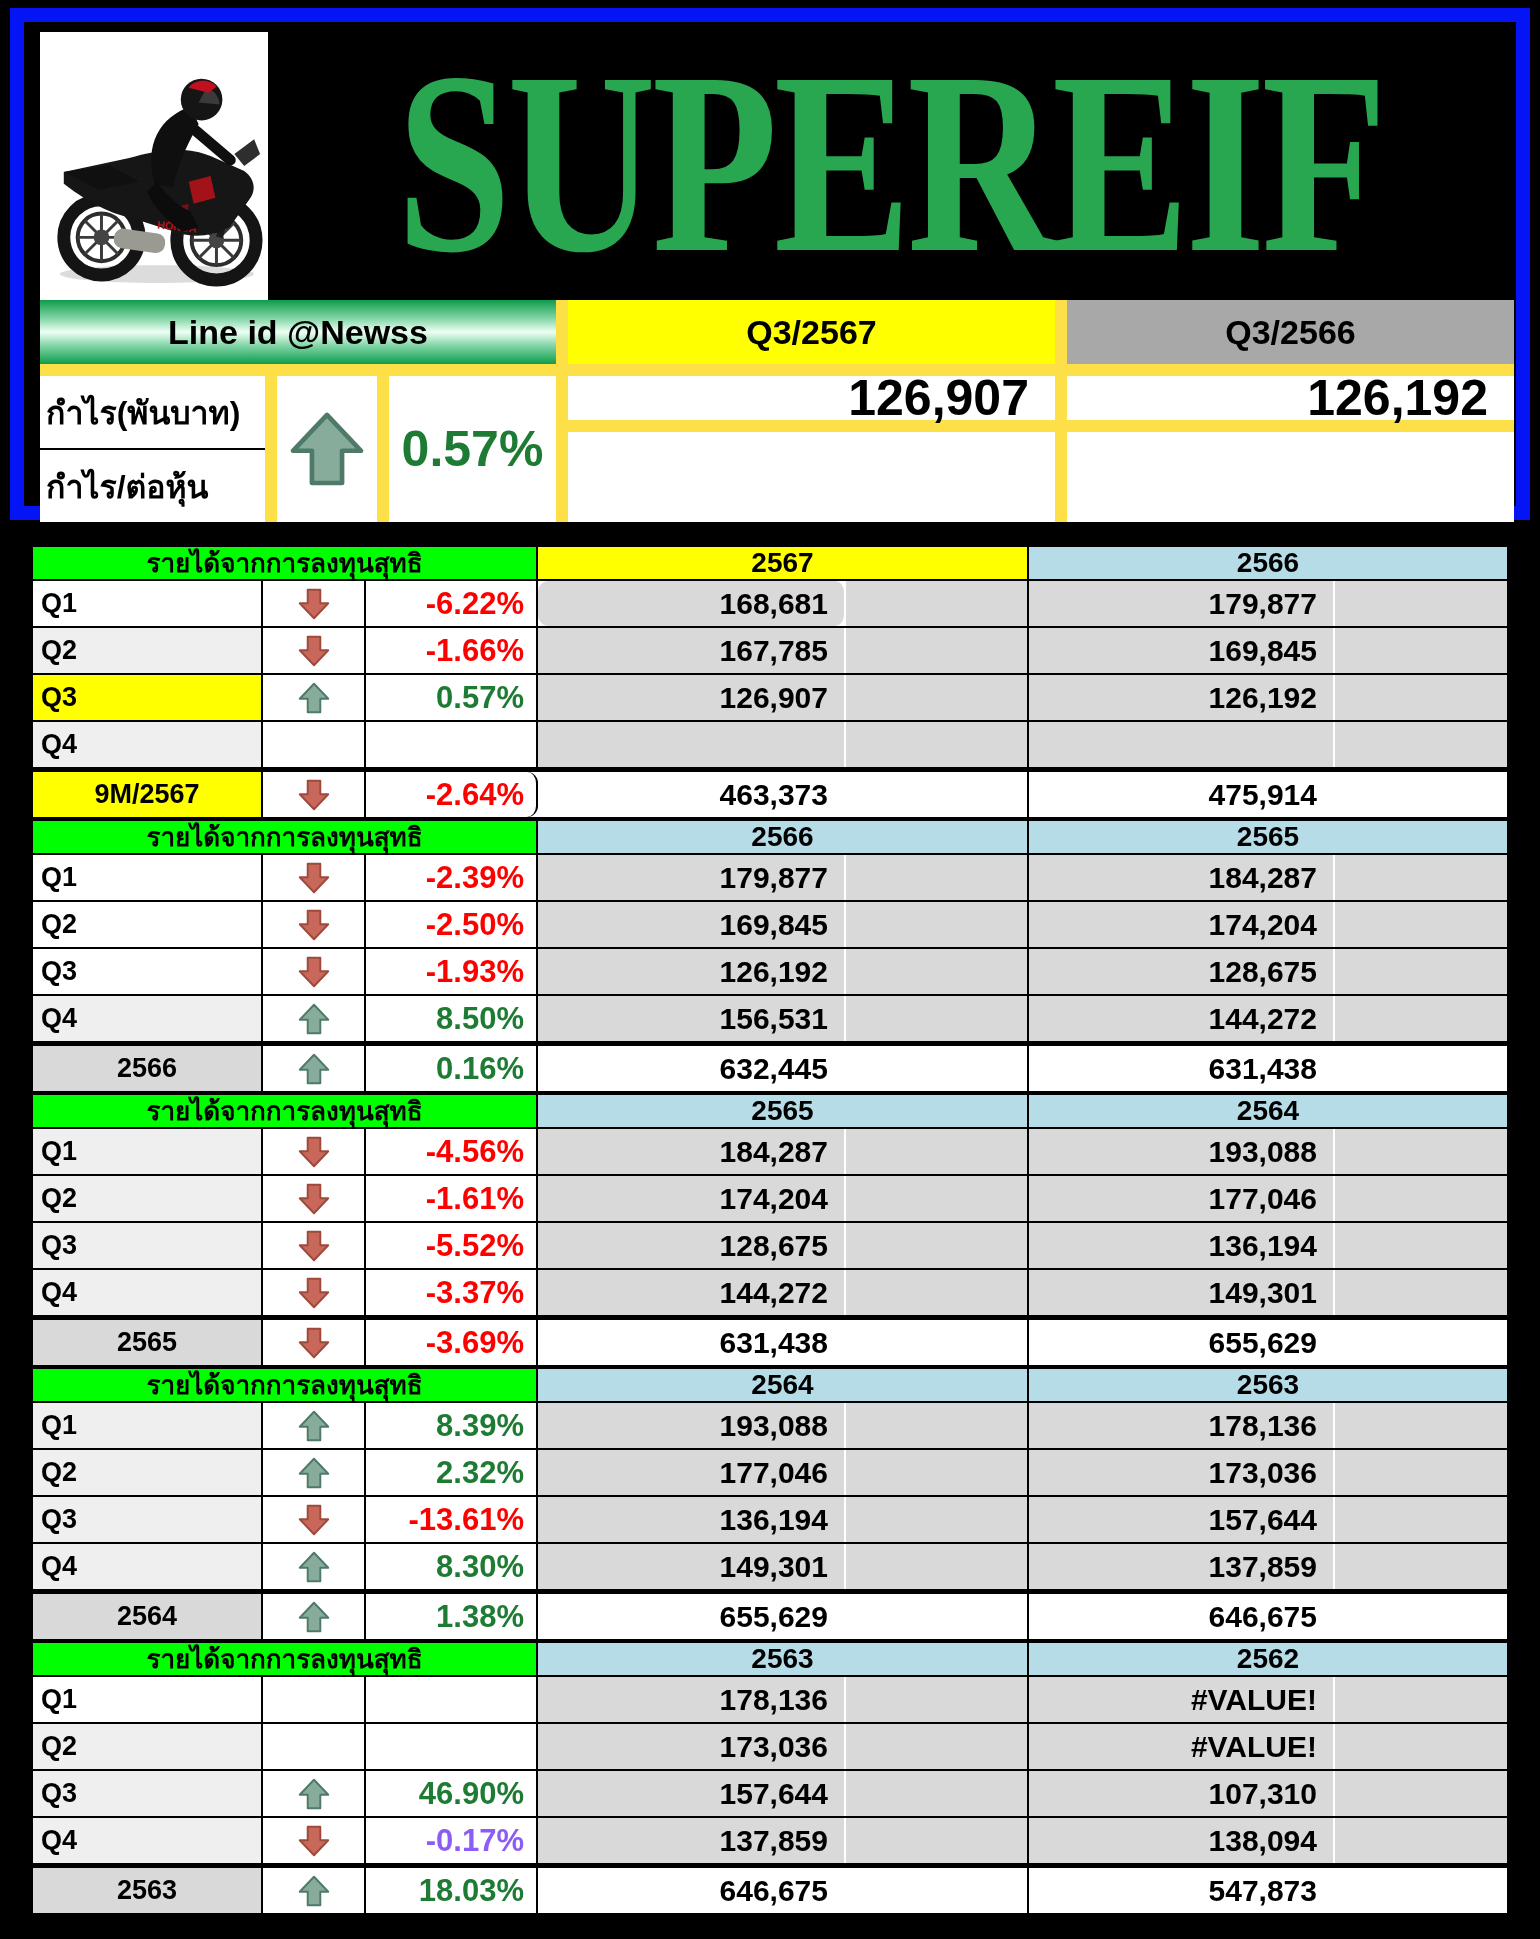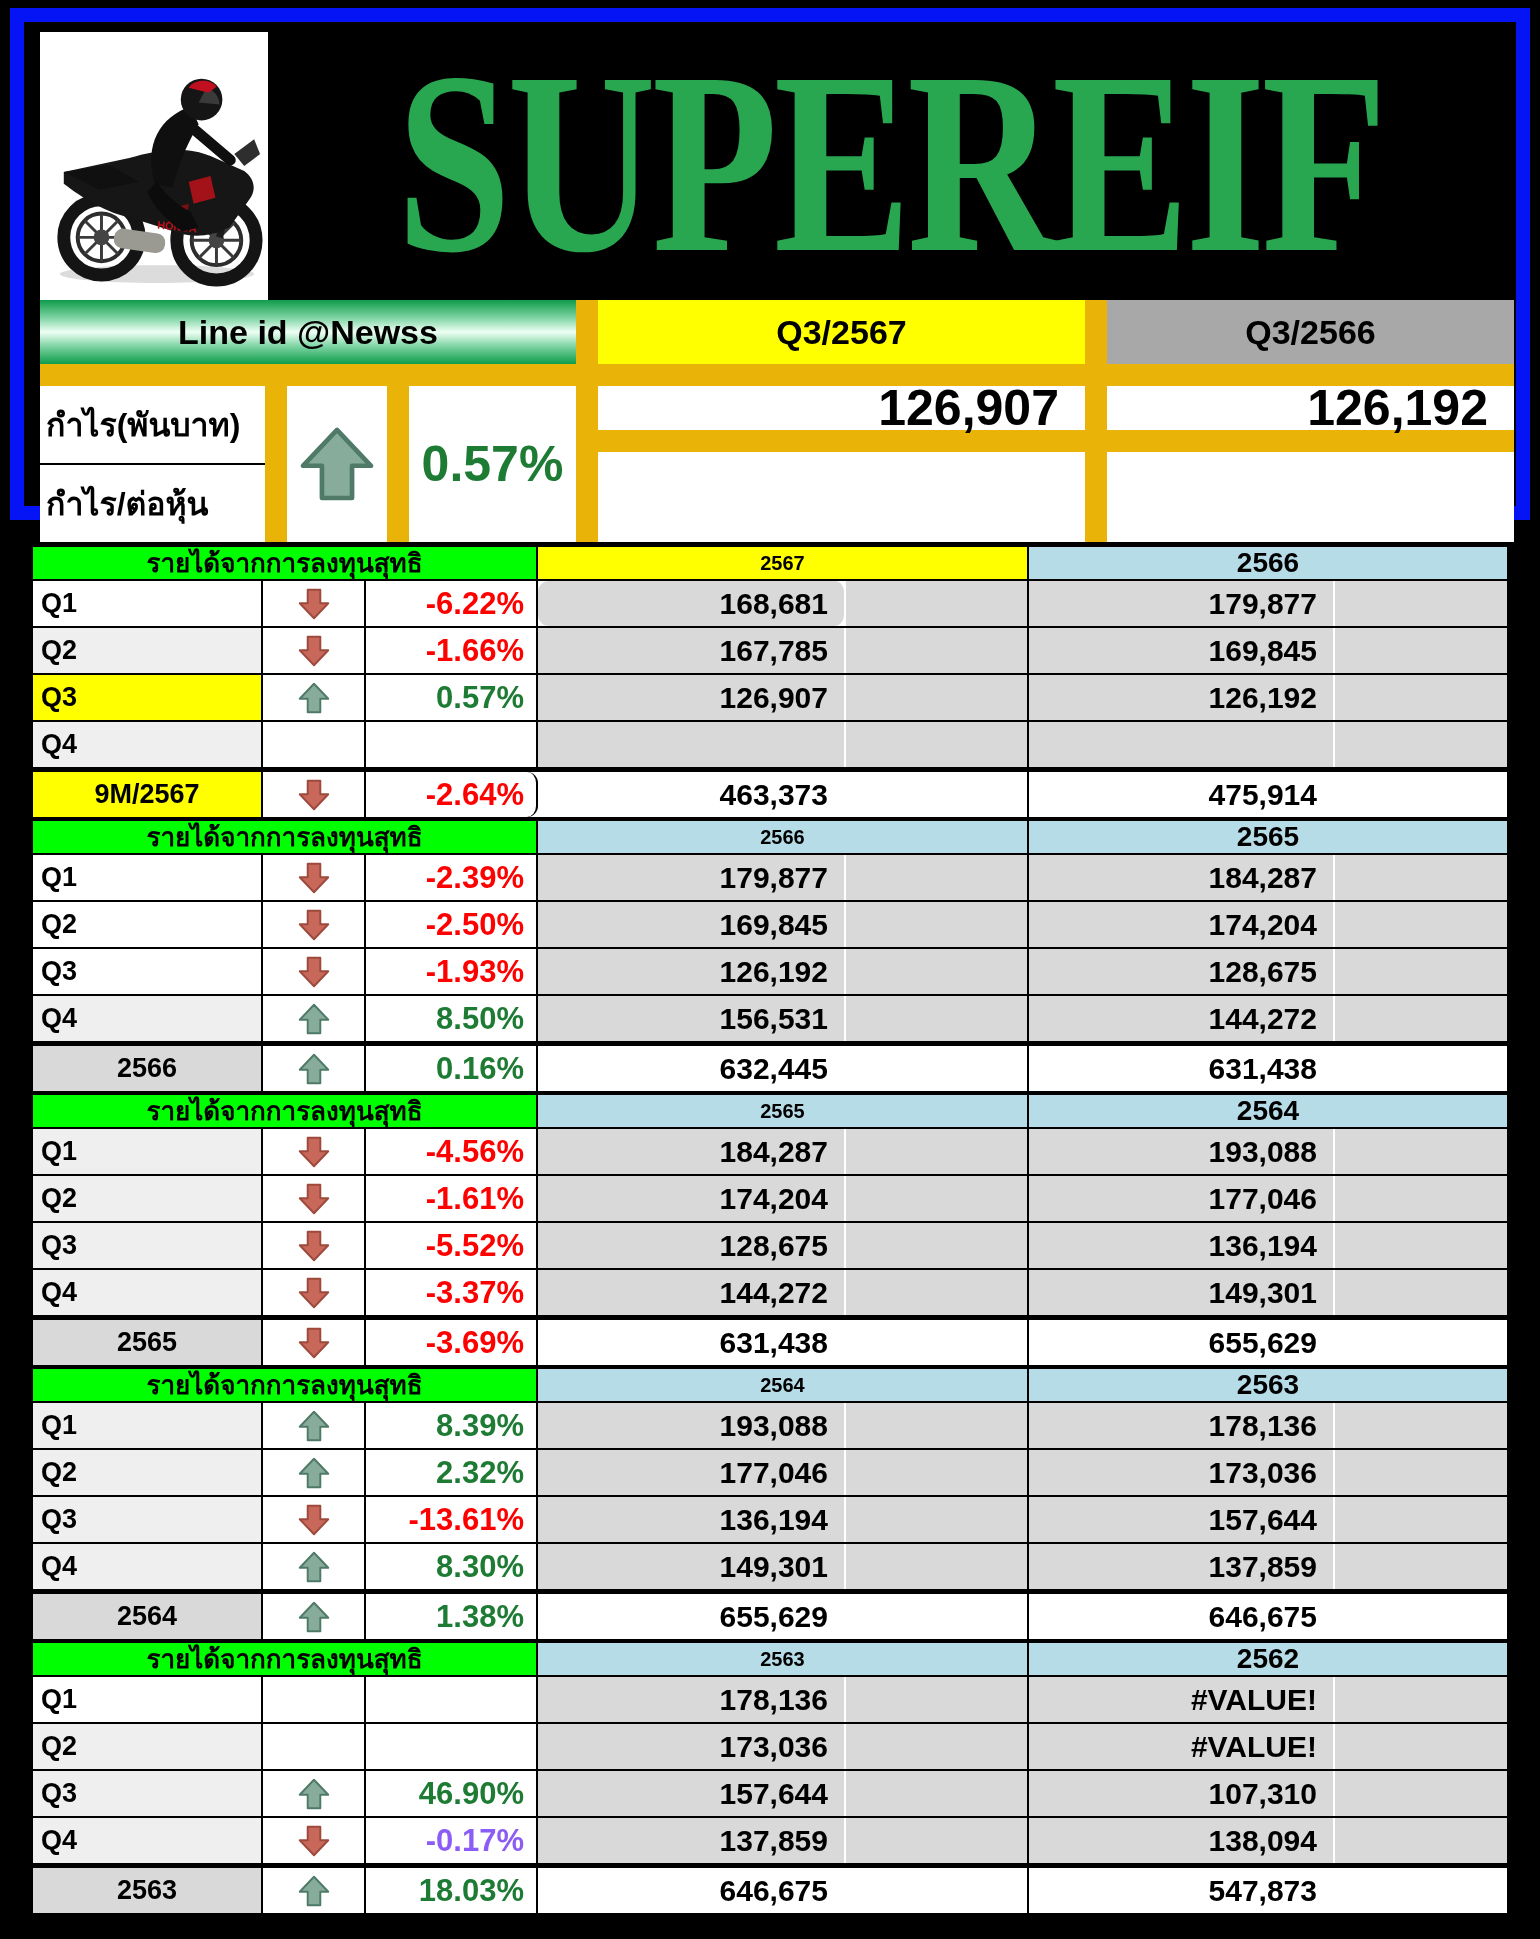--- a/index.html
+++ b/index.html
@@ -20,21 +20,21 @@
   .brand{
     position:absolute;left:258px;top:14px;width:1216px;height:254px;
     display:flex;align-items:center;justify-content:center;
     font-family:"Liberation Serif","DejaVu Serif",serif;font-weight:bold;
     font-size:206px;letter-spacing:-4px;color:#29A750;
     transform:scaleY(1.26);transform-origin:center;white-space:nowrap;
   }
   .top-grid{
     position:absolute;left:16px;top:278px;width:1474px;
     display:grid;grid-template-columns:225px 100px 167px 487px 1fr;
-    grid-template-rows:64px 44px 90px;gap:22px;background:#eab308;
+    grid-template-rows:64px 44px 90px;gap:12px;background:#fde047;
   }
   .top-grid>div{box-sizing:border-box;background:#fff;}
   .cell-lineid{
     grid-column:1/4;display:flex;align-items:center;justify-content:center;
     font-size:34px;font-weight:bold;color:#000;
     background:linear-gradient(180deg,#0E9C4B 0%,#7fd4a4 28%,#eefff4 50%,#7fd4a4 72%,#0E9C4B 100%) !important;
   }
   .cell-p1{grid-column:4;background:#FFFF00 !important;}
   .cell-p2{grid-column:5;background:#A8A8A8 !important;}
   .cell-p1,.cell-p2{display:flex;align-items:center;justify-content:center;font-size:34px;font-weight:bold;}
@@ -55,21 +55,21 @@
   .cell{box-sizing:border-box;display:flex;align-items:center;overflow:visible;font-weight:bold;color:#000;}
   .c-label{width:230px;border-right:2px solid #000;padding-left:8px;font-size:27px;}
   .c-label.center{justify-content:center;padding-left:0;}
   .c-arrow{width:103px;border-right:2px solid #000;justify-content:center;background:#fff;}
   .c-pct{width:172px;border-right:2px solid #000;justify-content:flex-end;padding-right:12px;font-size:31px;background:#fff;}
   .c-v1{width:308px;border-right:2px solid #fff;justify-content:flex-end;padding-right:16px;font-size:30px;}
   .c-g1{width:183px;border-right:2px solid #000;}
   .c-v2{width:306px;border-right:2px solid #fff;justify-content:flex-end;padding-right:16px;font-size:30px;}
   .c-g2{width:172px;}
   .h-title{width:505px;border-right:2px solid #000;justify-content:center;font-size:26px;line-height:26px;}
-  .h-y1{width:491px;border-right:2px solid #000;justify-content:center;font-size:20px;}
+  .h-y1{width:491px;border-right:2px solid #000;justify-content:center;font-size:28px;}
   .h-y2{width:478px;justify-content:center;font-size:28px;}
 </style>
 </head>
 <body>
 
 <div class="top-box">
 
   <div class="photo-box">
     <svg viewBox="0 0 230 268" width="228" height="268">
       <ellipse cx="118" cy="243" rx="98" ry="9" fill="#c9c9c9" opacity="0.65"></ellipse>

